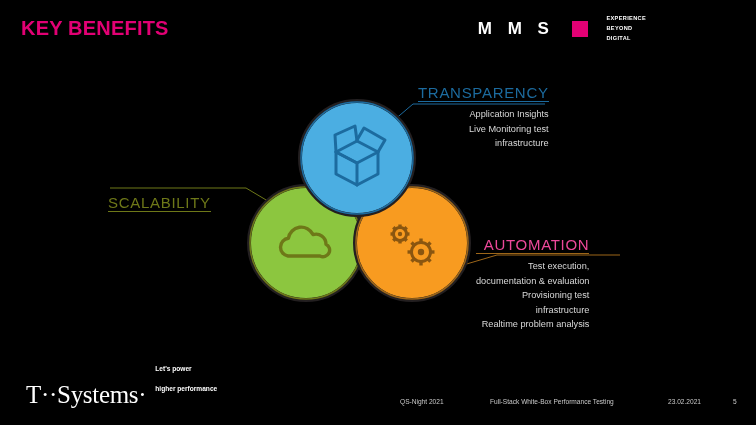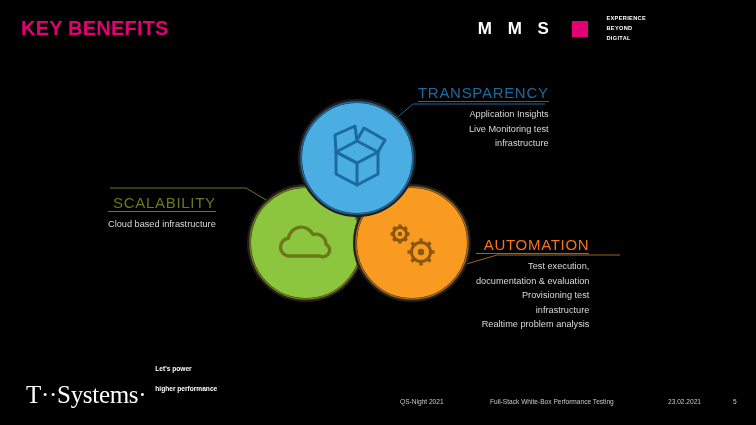--- a/index.html
+++ b/index.html
@@ -73,21 +73,21 @@
   #callout-transparency { left: 418px; top: 84px; text-align: right; }
   #callout-transparency .callout-head { color: #1C6B9F; }
   #callout-transparency .callout-rule { background: #1C6B9F; }
 
   #callout-scalability { left: 108px; top: 168px; text-align: right; margin-top: 26px; }
   #callout-scalability .callout-head { color: #6E7818; }
   #callout-scalability .callout-rule { background: #6E7818; }
   #callout-scalability .callout-body { color: #D9D9D9; }
 
   #callout-automation { left: 476px; top: 236px; text-align: right; }
-  #callout-automation .callout-head { color: #f97316; }
+  #callout-automation .callout-head { color: #ec4899; }
   #callout-automation .callout-rule { background: #9D6619; }
 
   
   .footer { position: absolute; left: 0; bottom: 0; width: 756px; height: 56px; }
   .tsystems-logo {
     position: absolute;
     left: 14px; bottom: 18px;
     display: flex;
     align-items: flex-end;
     gap: 9px;
@@ -205,21 +205,20 @@
     <div class="callout-head">TRANSPARENCY</div>
     <div class="callout-rule"></div>
     <div class="callout-body">Application Insights
 Live Monitoring test
 infrastructure</div>
   </div>
 
   <div class="callout" id="callout-scalability">
     <div class="callout-head">SCALABILITY</div>
     <div class="callout-rule"></div>
-    <div class="callout-body">Cloud based infrastructure</div>
   </div>
 
   <div class="callout" id="callout-automation">
     <div class="callout-head">AUTOMATION</div>
     <div class="callout-rule"></div>
     <div class="callout-body">Test execution,
 documentation &amp; evaluation
 Provisioning  test
 infrastructure
 Realtime problem analysis</div>

